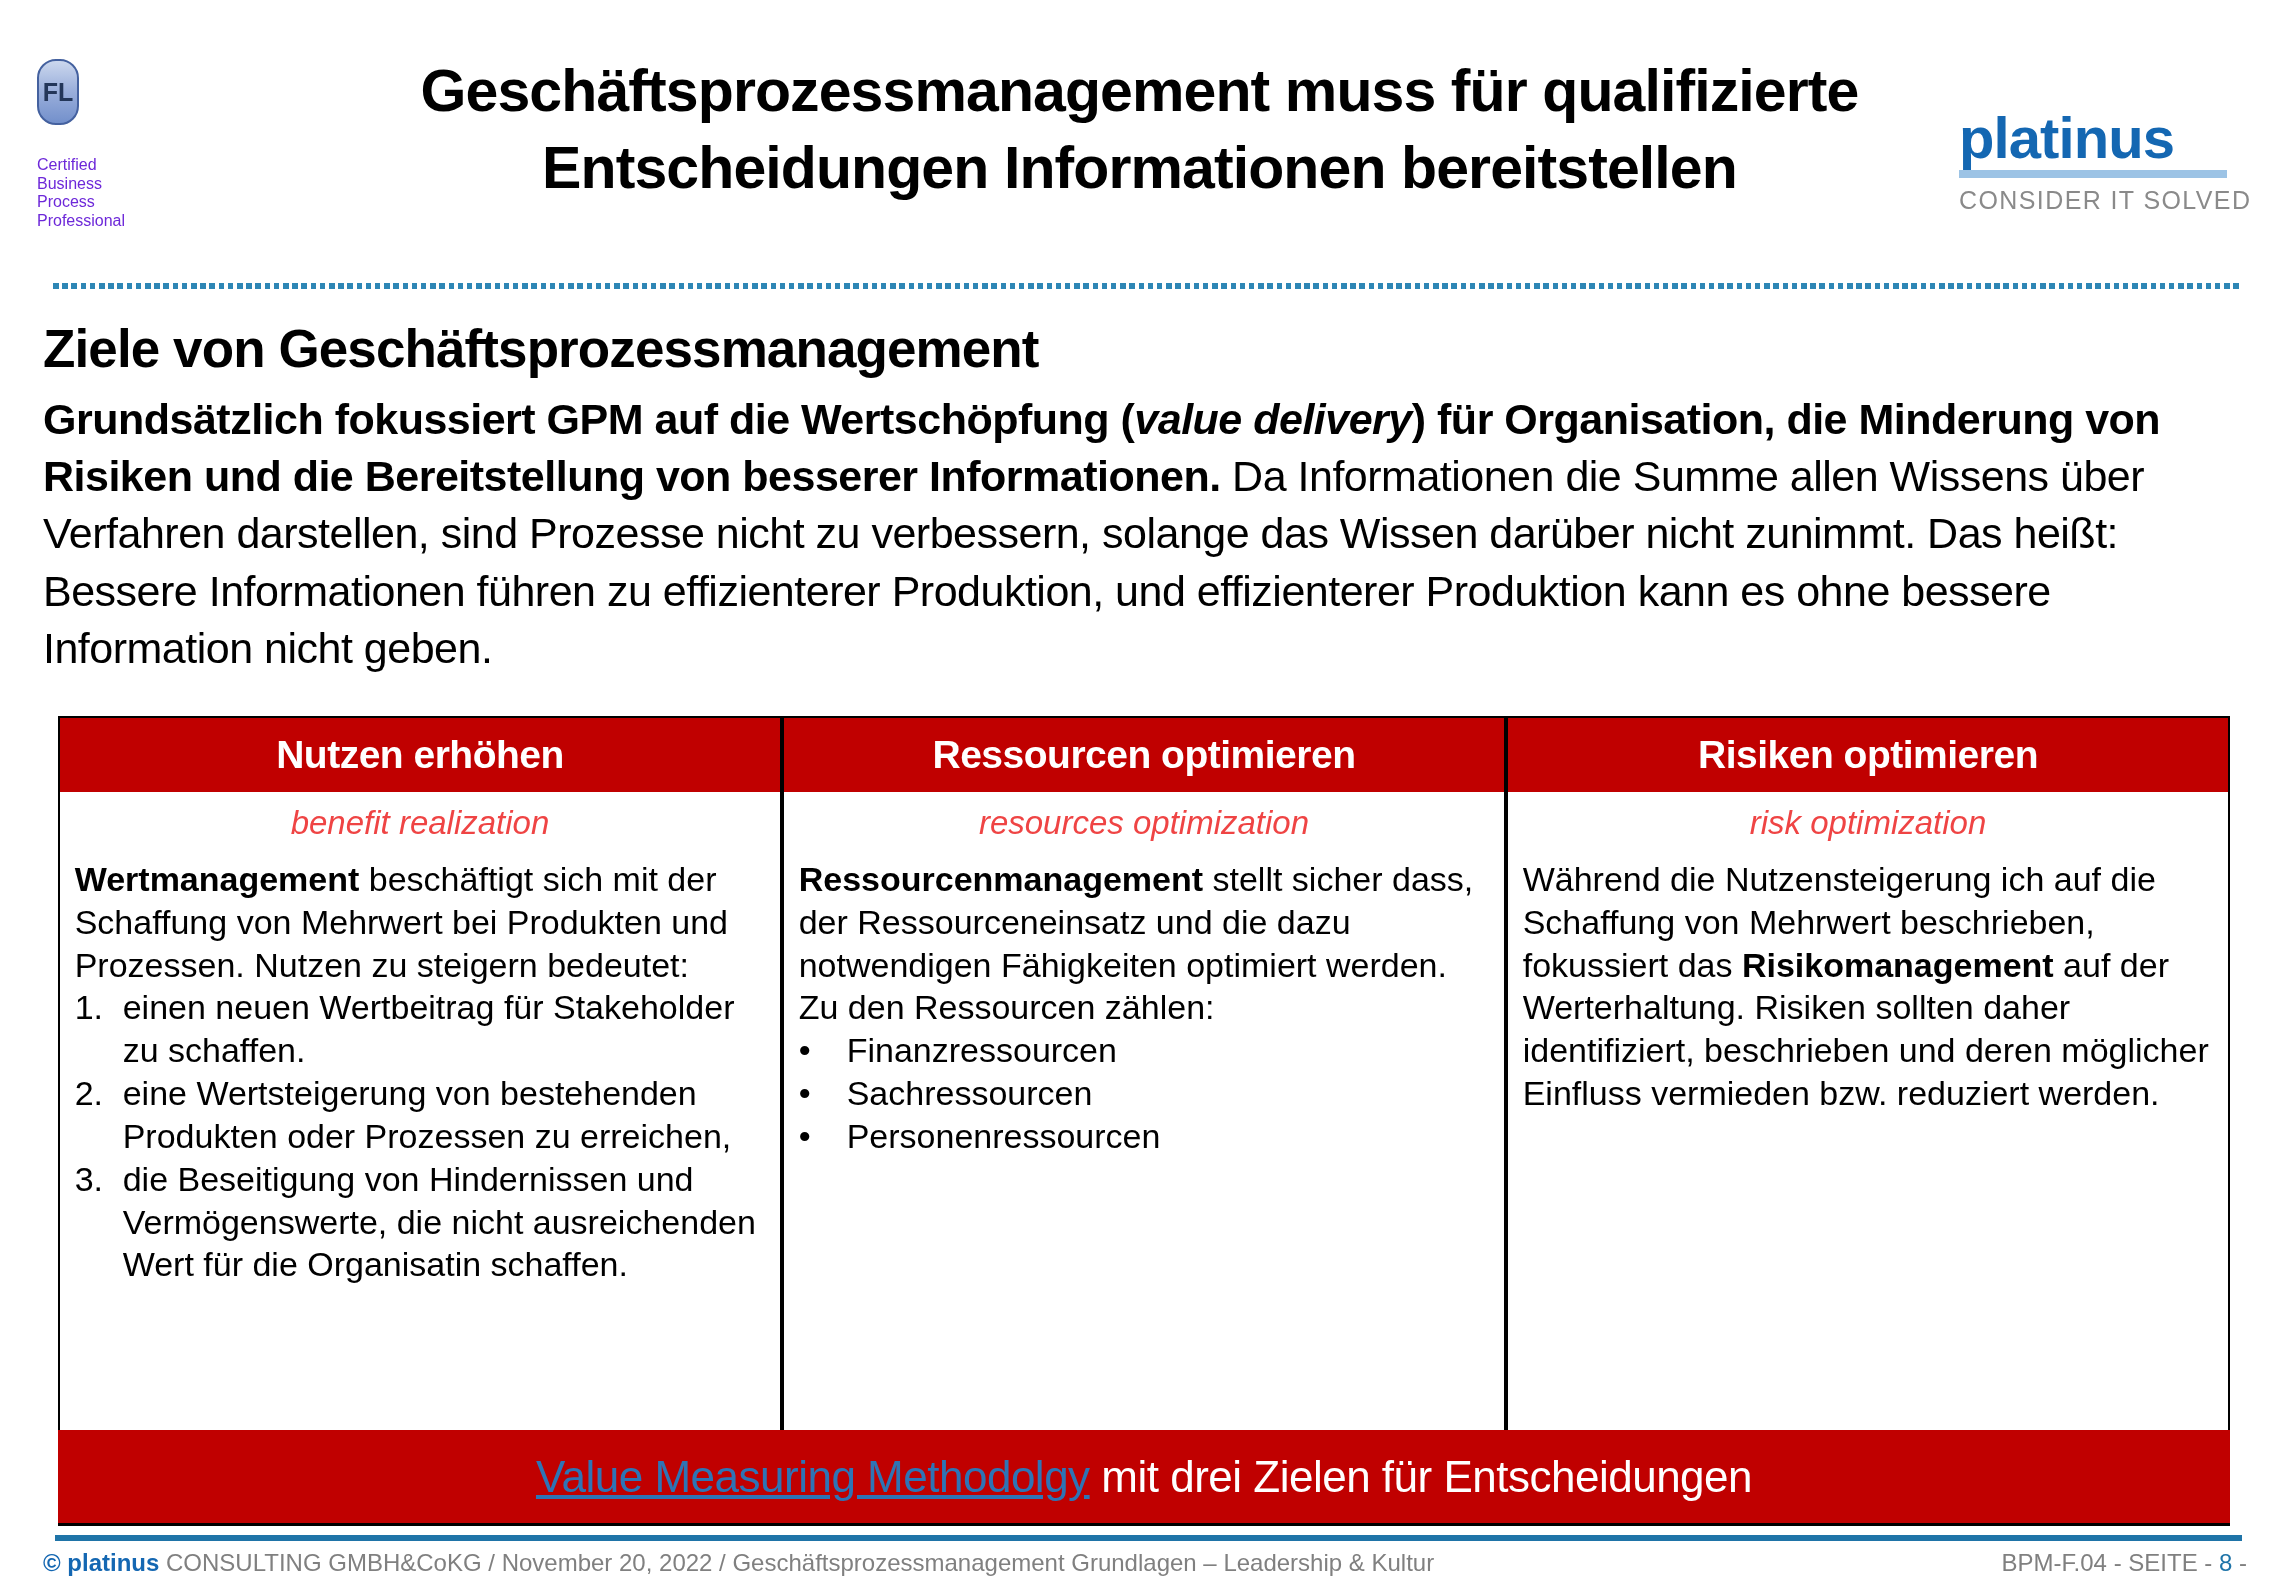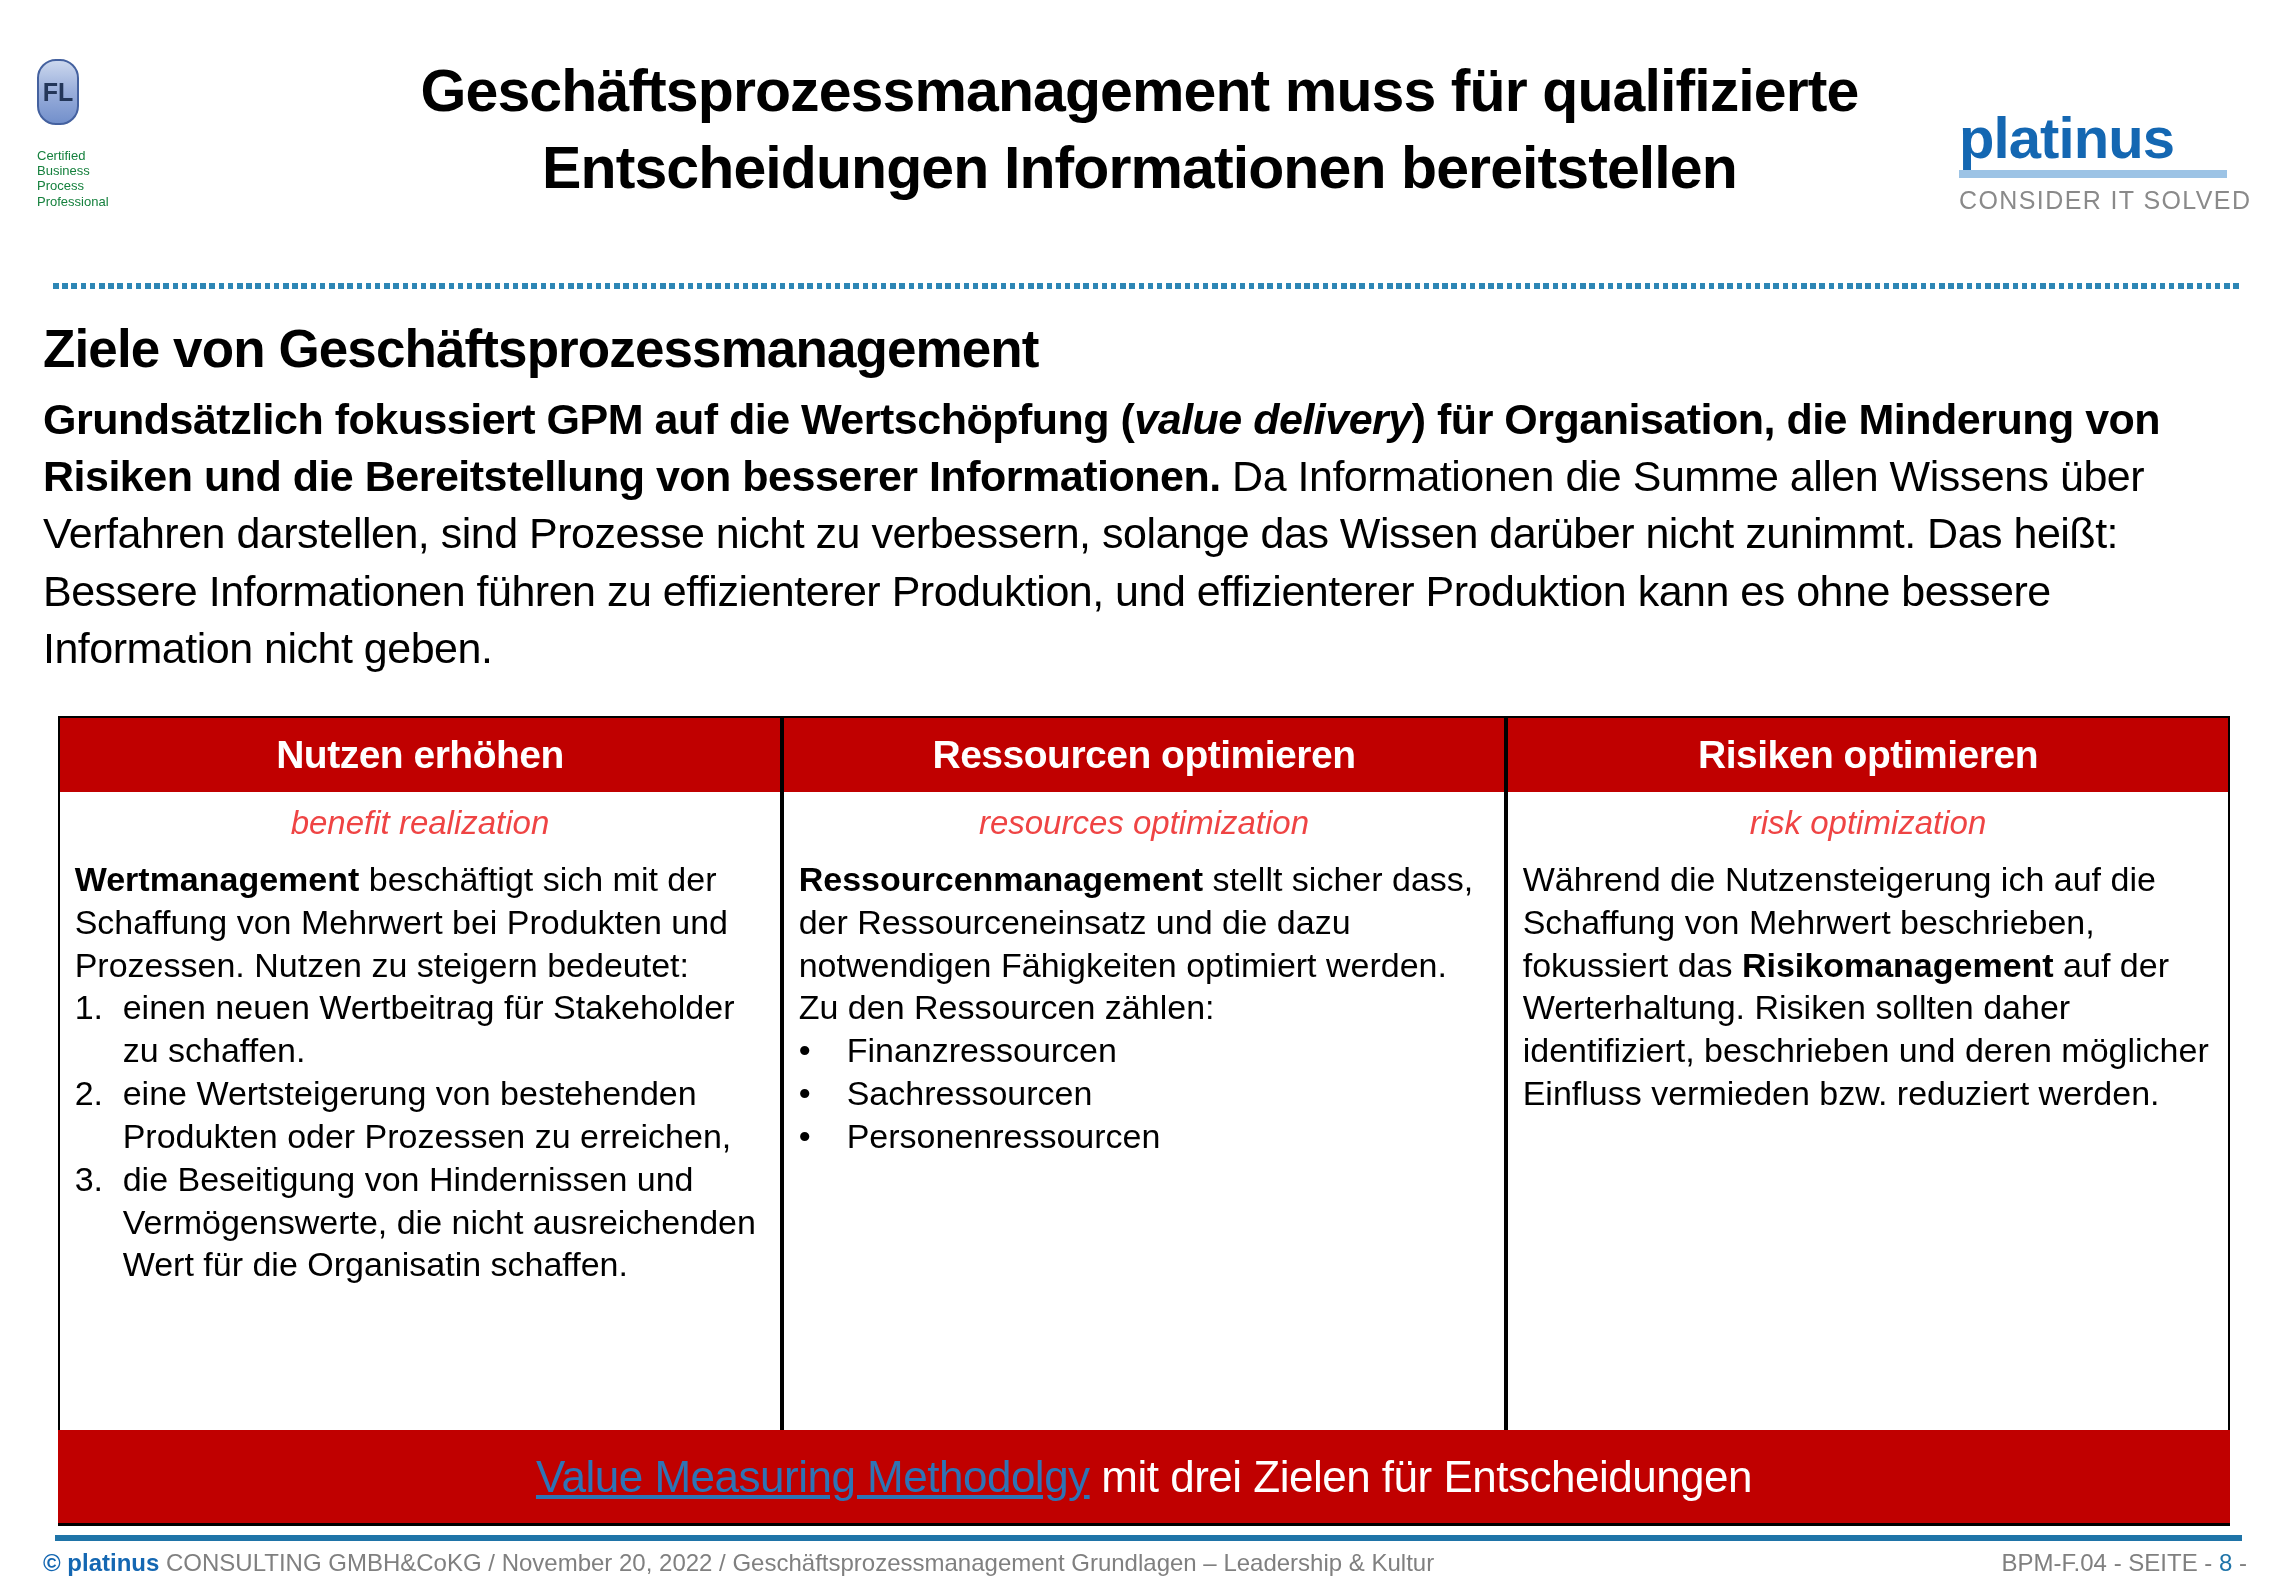--- a/index.html
+++ b/index.html
@@ -4,21 +4,21 @@
 <style>
   html,body{margin:0;padding:0;background:#fff;}
   .slide{position:relative;width:2293px;height:1593px;background:#ffffff;overflow:hidden;
          font-family:"Liberation Sans",sans-serif;color:#000;}
 
   
   .fl-badge{position:absolute;left:37px;top:59px;width:42px;height:66px;border-radius:19px;
             background:linear-gradient(180deg,#ccd8ee 0%,#9db1dc 45%,#7390cb 100%);
             border:2.8px solid #44619f;box-sizing:border-box;display:flex;align-items:center;
             justify-content:center;font-weight:bold;font-size:25px;color:#233659;}
-  .fl-label{position:absolute;left:37px;top:148px;font-size:13px;line-height:1.17;color:#15803d;}
+  .fl-label{position:absolute;left:37px;top:156px;font-size:16px;line-height:1.17;color:#6d28d9;}
 
   
   .title{position:absolute;left:303px;right:317px;top:53px;text-align:center;font-weight:bold;
          font-size:59px;line-height:1.3;letter-spacing:-0.9px;color:#000;}
 
   
   .logo{position:absolute;right:66px;top:108px;width:268px;}
   .logo-word{font-weight:bold;font-size:58px;color:#1467b2;letter-spacing:-0.9px;line-height:1.05;}
   .logo-bar{height:8.3px;background:#9cc3e5;margin-top:0.9px;}
   .logo-tag{margin-top:8.3px;font-size:25px;color:#8a8a8a;letter-spacing:1.4px;white-space:nowrap;}

